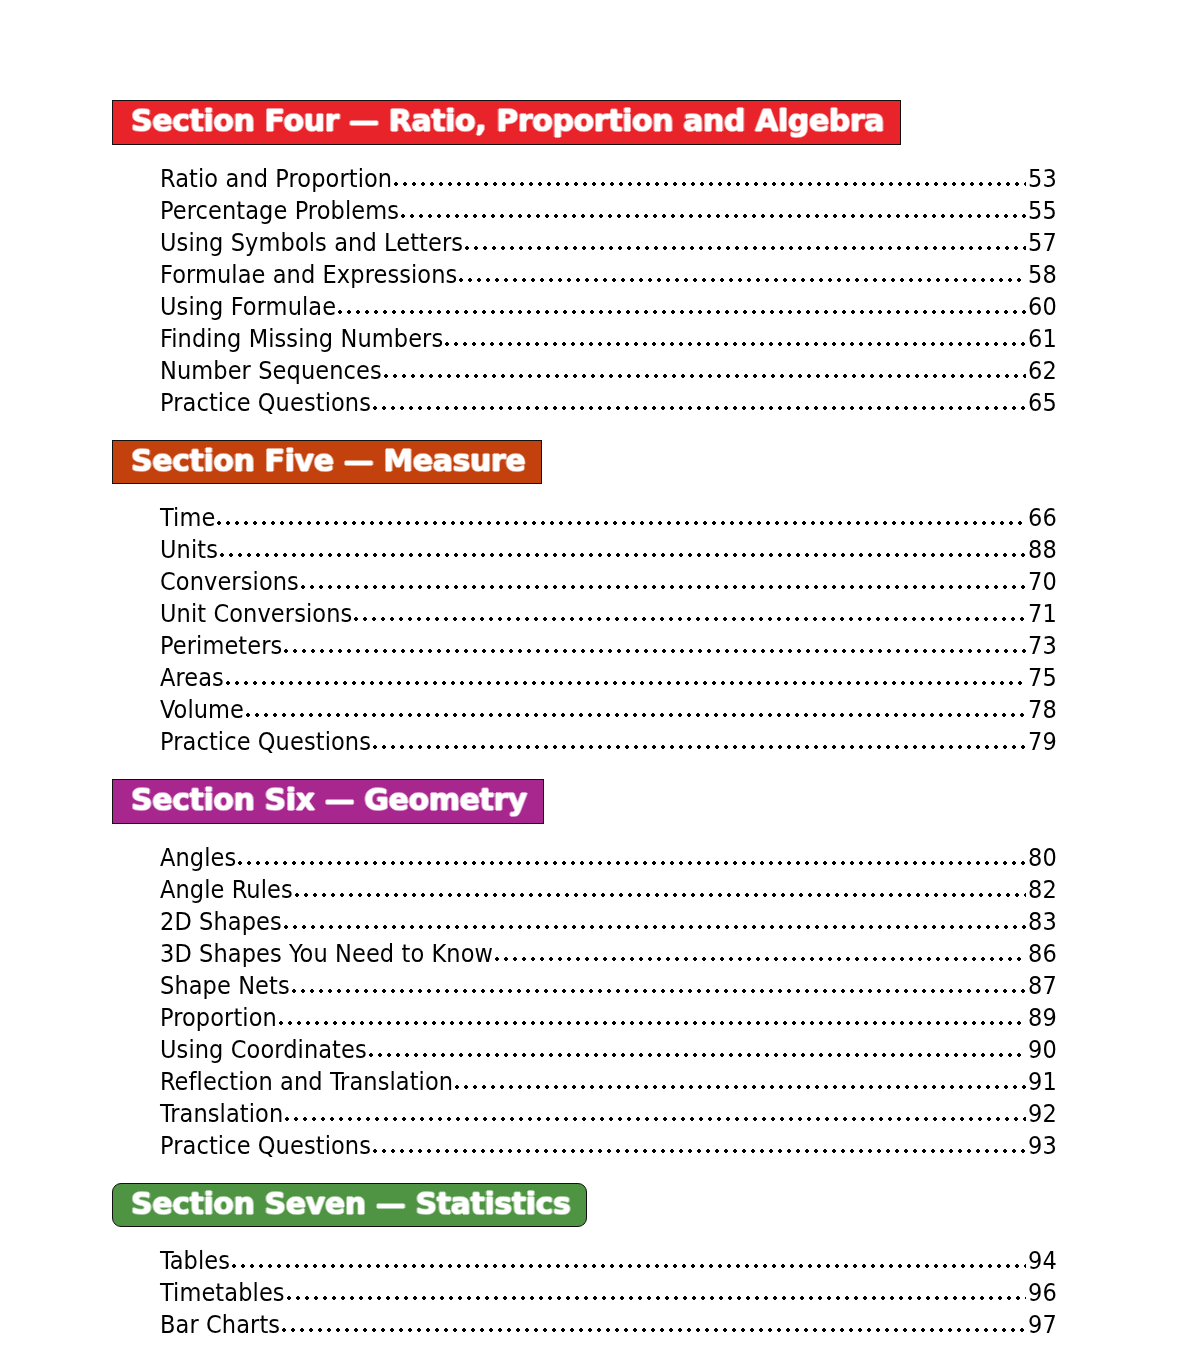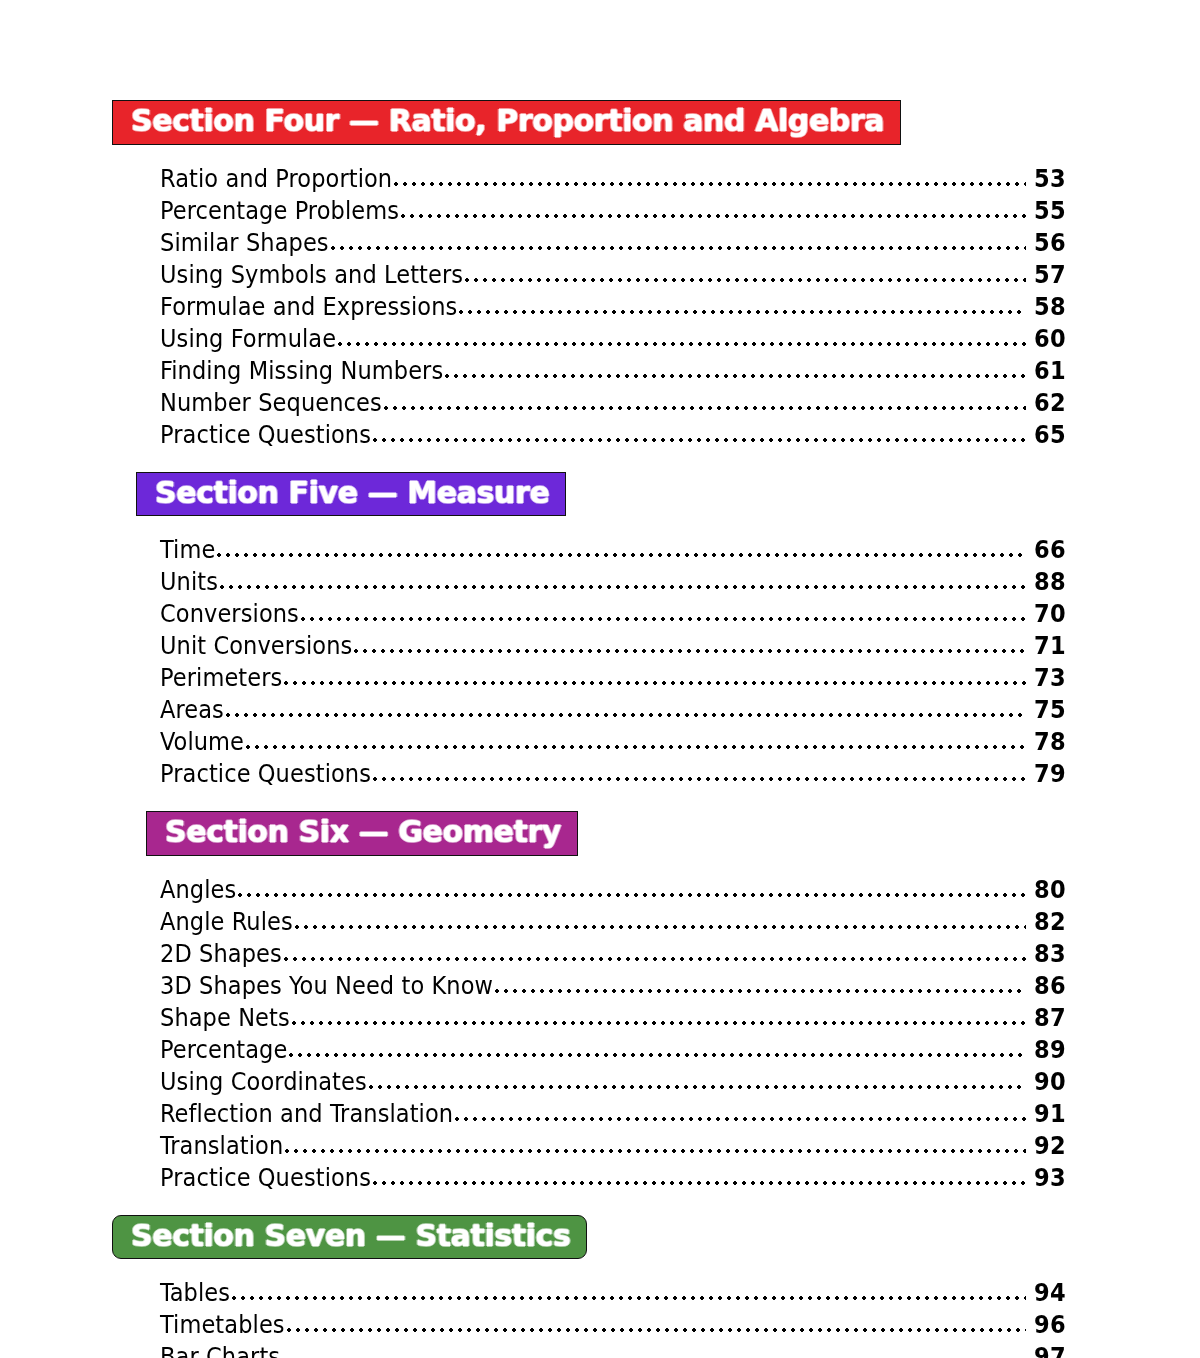--- a/index.html
+++ b/index.html
@@ -95,24 +95,24 @@
     bottom: 8px;
     height: 4px;
     background-image: radial-gradient(circle at 2px 2px, #000 1.8px, rgba(0,0,0,0) 2.1px);
     background-size: 9px 4px;
     background-repeat: repeat-x;
   }
 
   .entry-page {
     font-family: "DejaVu Sans Condensed", "Liberation Sans Narrow", "Liberation Sans", sans-serif;
     font-size: 25px;
-    font-weight: 700;
+    font-weight: 400;
     line-height: 30px;
     flex: 0 0 auto;
-    text-align: center;
+    text-align: left;
     min-width: 44px;
     white-space: nowrap;
     letter-spacing: 0.3px;
   }
 </style>
 </head>
 <body>
 
 <div class="page">
   <div class="toc" id="toc-root">
@@ -121,25 +121,20 @@
             <span class="entry-title">Ratio and Proportion</span>
             <span class="leader"></span>
             <span class="entry-page">53</span>
           </li>
           <li class="entry">
             <span class="entry-title">Percentage Problems</span>
             <span class="leader"></span>
             <span class="entry-page">55</span>
           </li>
           <li class="entry">
-            <span class="entry-title">Similar Shapes</span>
-            <span class="leader"></span>
-            <span class="entry-page">56</span>
-          </li>
-          <li class="entry">
             <span class="entry-title">Using Symbols and Letters</span>
             <span class="leader"></span>
             <span class="entry-page">57</span>
           </li>
           <li class="entry">
             <span class="entry-title">Formulae and Expressions</span>
             <span class="leader"></span>
             <span class="entry-page">58</span>
           </li>
           <li class="entry">
@@ -156,21 +151,21 @@
             <span class="entry-title">Number Sequences</span>
             <span class="leader"></span>
             <span class="entry-page">62</span>
           </li>
           <li class="entry">
             <span class="entry-title">Practice Questions</span>
             <span class="leader"></span>
             <span class="entry-page">65</span>
           </li>
         </ul></div>
-      <div class="section-block"><div class="section-header" style="background: #6d28d9; border-color: rgb(17, 17, 17); margin-left: 24px;"><span class="section-title">Section Five — Measure</span></div><ul class="entries">
+      <div class="section-block"><div class="section-header" style="background: #c2410c; border-color: rgb(17, 17, 17);"><span class="section-title">Section Five — Measure</span></div><ul class="entries">
           <li class="entry">
             <span class="entry-title">Time</span>
             <span class="leader"></span>
             <span class="entry-page">66</span>
           </li>
           <li class="entry">
             <span class="entry-title">Units</span>
             <span class="leader"></span>
             <span class="entry-page">88</span>
           </li>
@@ -198,21 +193,21 @@
             <span class="entry-title">Volume</span>
             <span class="leader"></span>
             <span class="entry-page">78</span>
           </li>
           <li class="entry">
             <span class="entry-title">Practice Questions</span>
             <span class="leader"></span>
             <span class="entry-page">79</span>
           </li>
         </ul></div>
-      <div class="section-block"><div class="section-header" style="background: rgb(168, 39, 143); border-color: rgb(17, 17, 17); margin-left: 34px;"><span class="section-title">Section Six — Geometry</span></div><ul class="entries">
+      <div class="section-block"><div class="section-header" style="background: rgb(168, 39, 143); border-color: rgb(17, 17, 17);"><span class="section-title">Section Six — Geometry</span></div><ul class="entries">
           <li class="entry">
             <span class="entry-title">Angles</span>
             <span class="leader"></span>
             <span class="entry-page">80</span>
           </li>
           <li class="entry">
             <span class="entry-title">Angle Rules</span>
             <span class="leader"></span>
             <span class="entry-page">82</span>
           </li>
@@ -225,21 +220,21 @@
             <span class="entry-title">3D Shapes You Need to Know</span>
             <span class="leader"></span>
             <span class="entry-page">86</span>
           </li>
           <li class="entry">
             <span class="entry-title">Shape Nets</span>
             <span class="leader"></span>
             <span class="entry-page">87</span>
           </li>
           <li class="entry">
-            <span class="entry-title">Percentage</span>
+            <span class="entry-title">Proportion</span>
             <span class="leader"></span>
             <span class="entry-page">89</span>
           </li>
           <li class="entry">
             <span class="entry-title">Using Coordinates</span>
             <span class="leader"></span>
             <span class="entry-page">90</span>
           </li>
           <li class="entry">
             <span class="entry-title">Reflection and Translation</span>

